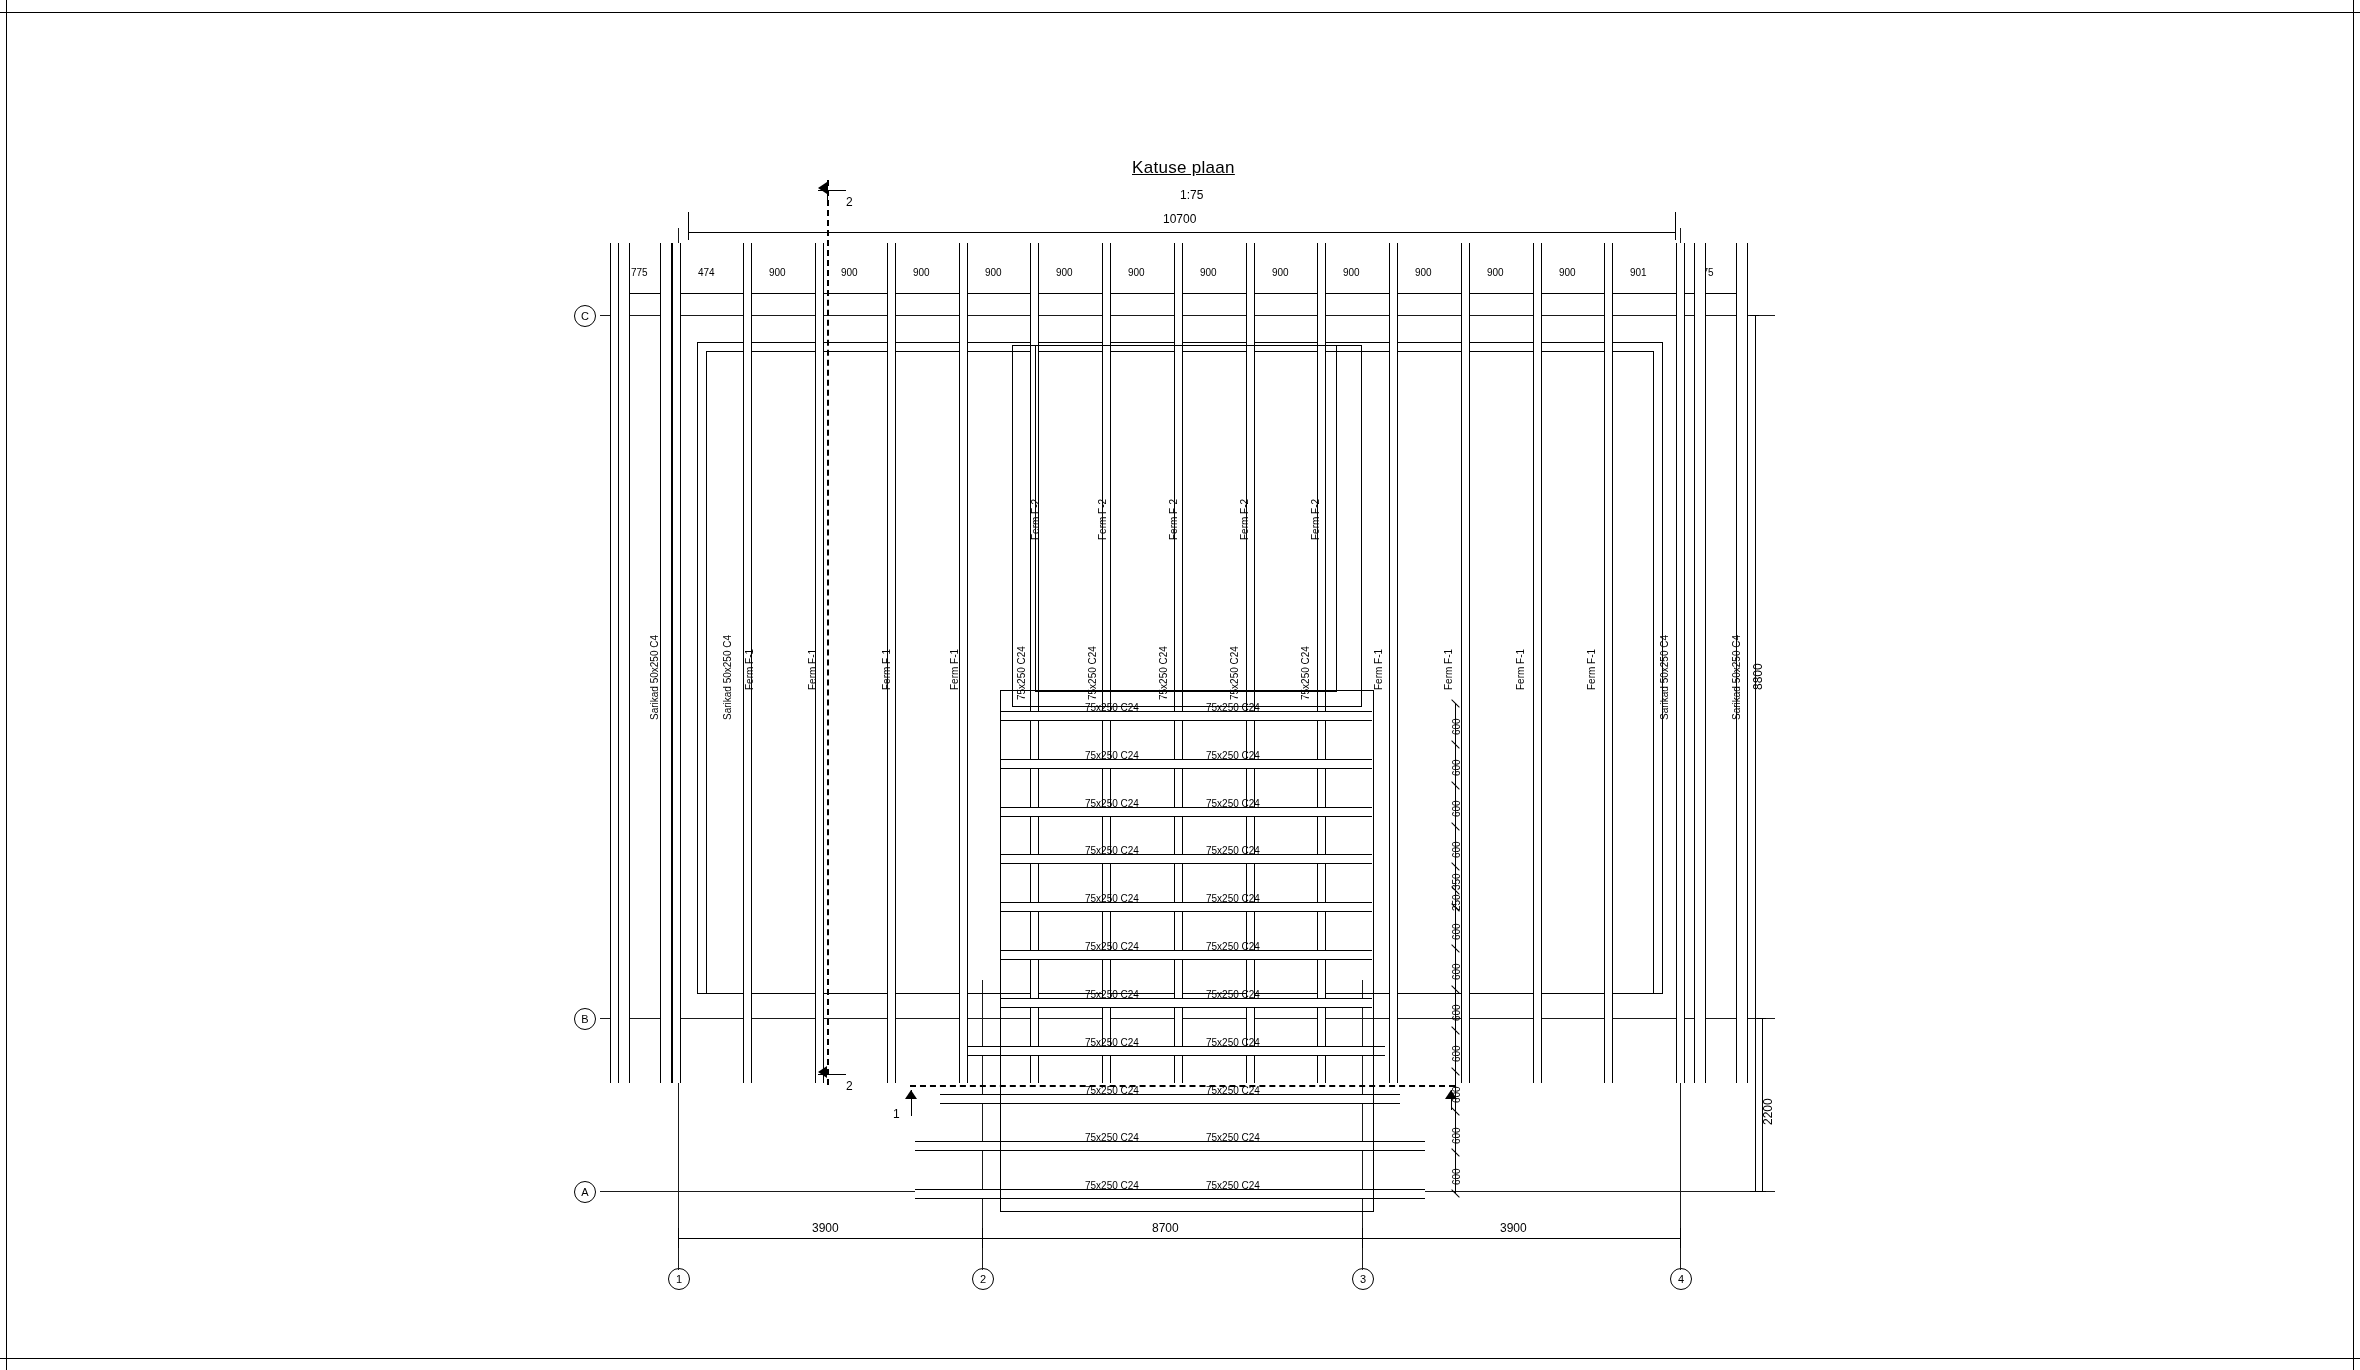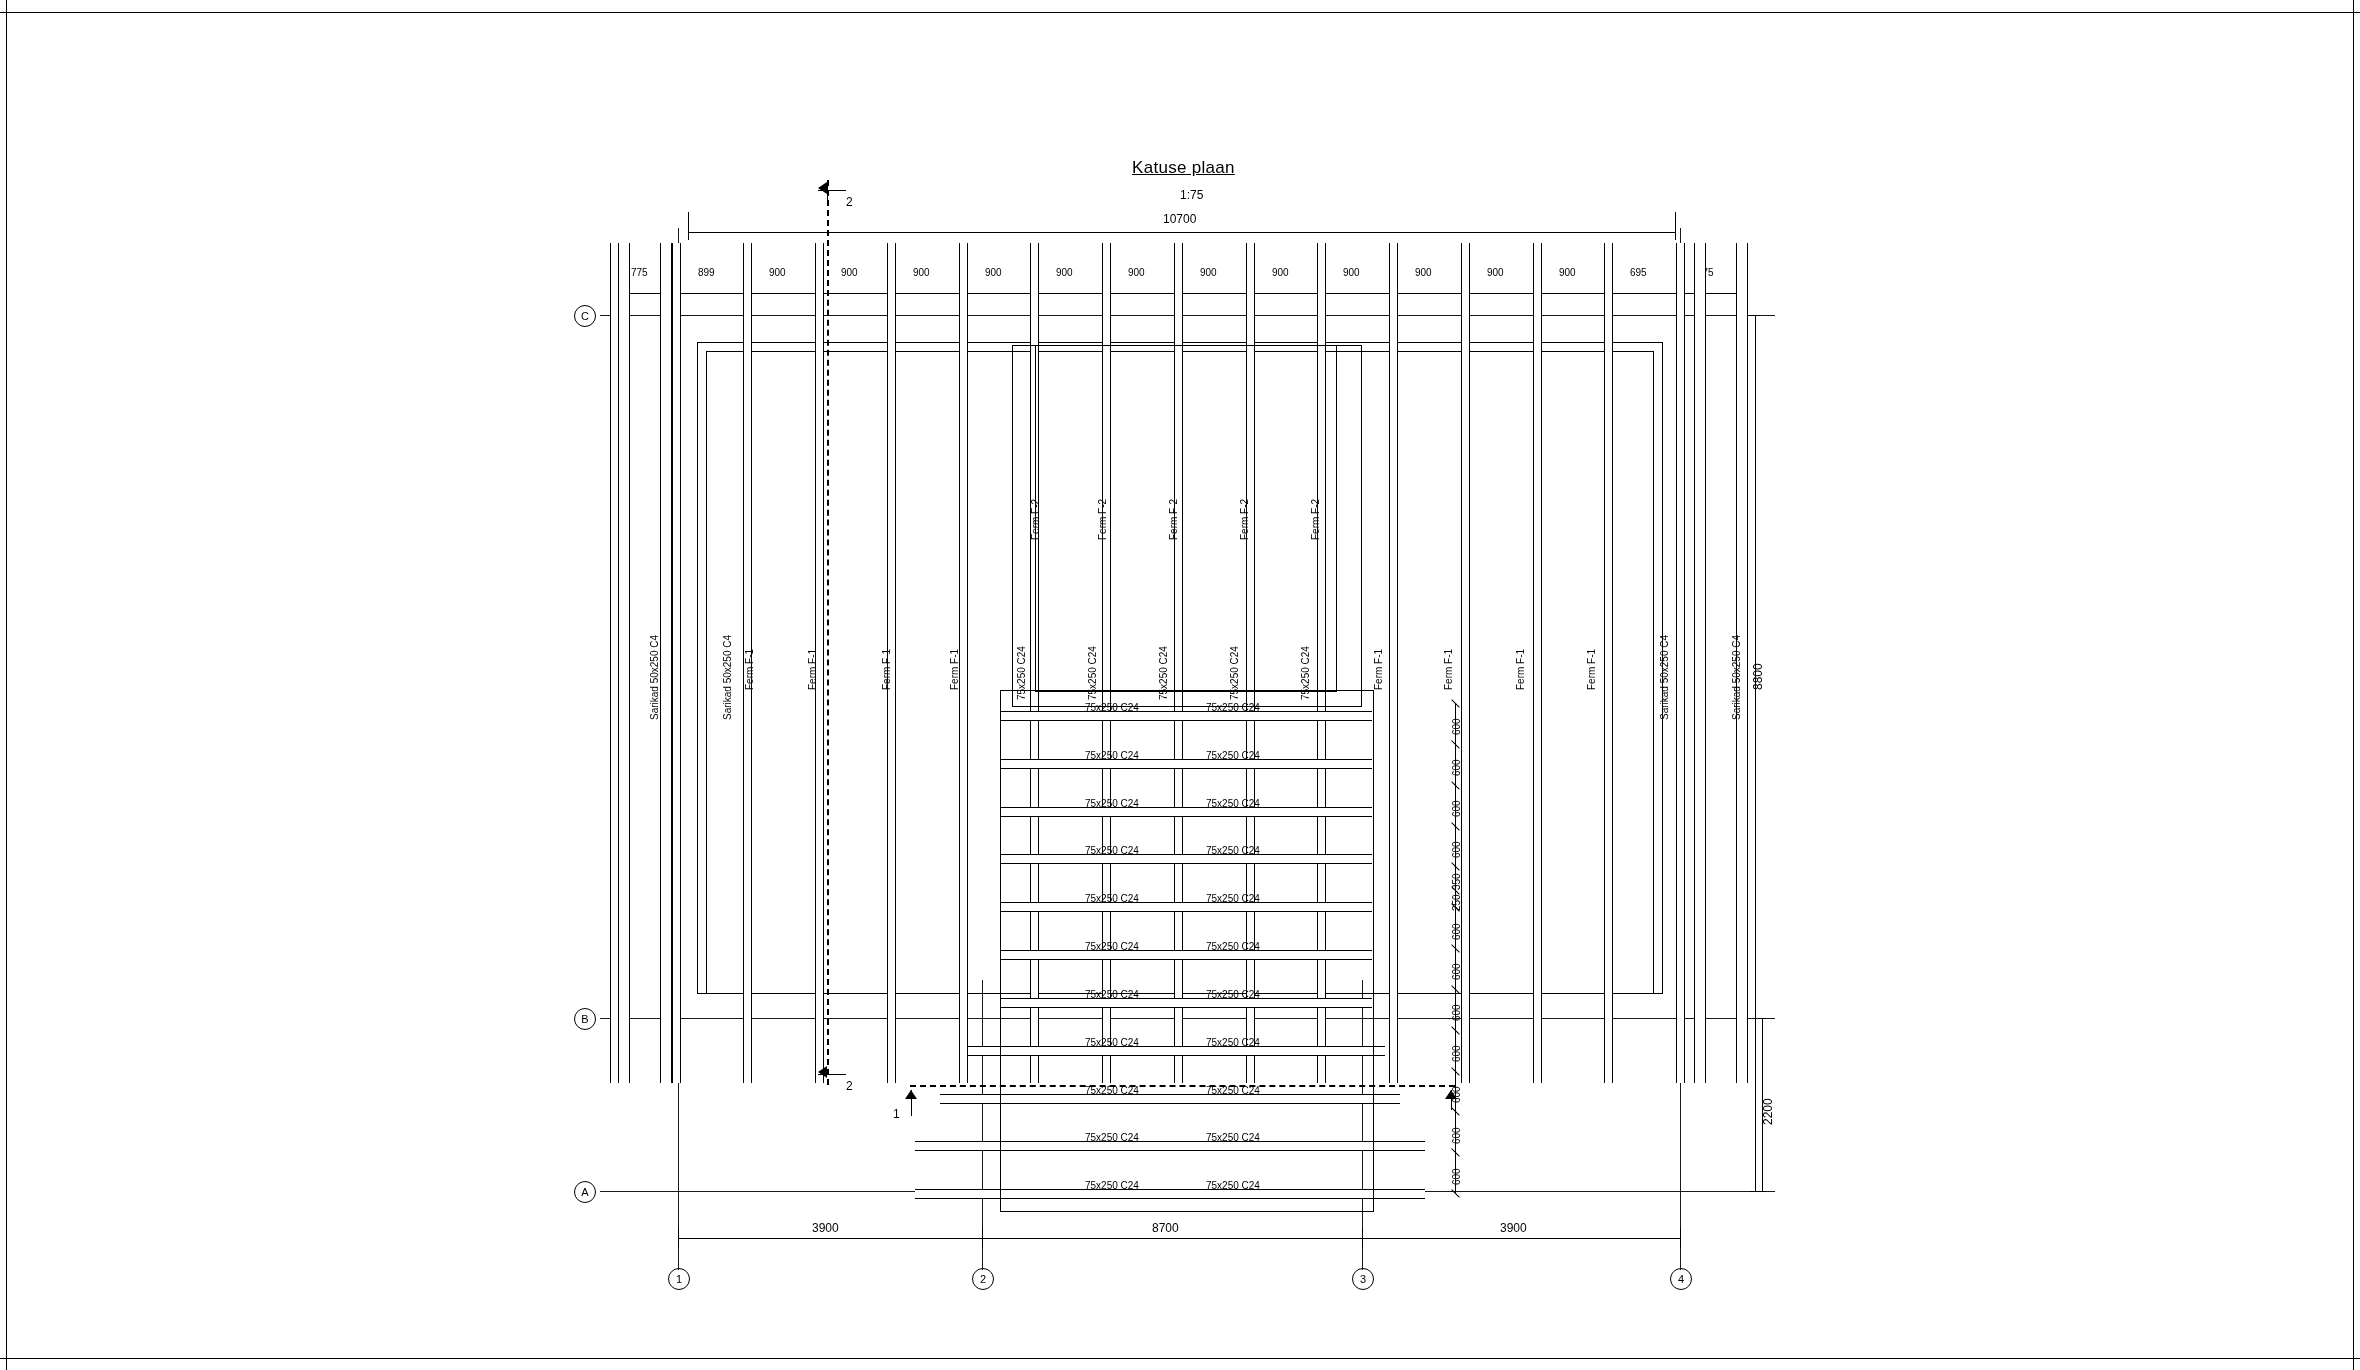--- a/index.html
+++ b/index.html
@@ -44,21 +44,21 @@
   <div class="txt s12" style="left:1163px;top:213px;">10700</div>
   <div class="ln h" style="left:688px;top:232px;width:987px;"></div>
   <div class="ln v" style="left:688px;top:212px;height:28px;"></div>
   <div class="ln v" style="left:1675px;top:212px;height:28px;"></div>
 
   <div class="ln h" style="left:613px;top:293px;width:1128px;"></div>
   <div id="top-dims">
       <div class="tick" style="left: 613px; top: 288px;"></div>
       <div class="txt s10" style="left: 631px; top: 268px;">775</div>
       <div class="tick" style="left: 675px; top: 288px;"></div>
-      <div class="txt s10" style="left: 698px; top: 268px;">899</div>
+      <div class="txt s10" style="left: 698px; top: 268px;">474</div>
       <div class="tick" style="left: 746px; top: 288px;"></div>
       <div class="txt s10" style="left: 769px; top: 268px;">900</div>
       <div class="tick" style="left: 818px; top: 288px;"></div>
       <div class="txt s10" style="left: 841px; top: 268px;">900</div>
       <div class="tick" style="left: 890px; top: 288px;"></div>
       <div class="txt s10" style="left: 913px; top: 268px;">900</div>
       <div class="tick" style="left: 962px; top: 288px;"></div>
       <div class="txt s10" style="left: 985px; top: 268px;">900</div>
       <div class="tick" style="left: 1033px; top: 288px;"></div>
       <div class="txt s10" style="left: 1056px; top: 268px;">900</div>
@@ -70,21 +70,21 @@
       <div class="txt s10" style="left: 1272px; top: 268px;">900</div>
       <div class="tick" style="left: 1320px; top: 288px;"></div>
       <div class="txt s10" style="left: 1343px; top: 268px;">900</div>
       <div class="tick" style="left: 1392px; top: 288px;"></div>
       <div class="txt s10" style="left: 1415px; top: 268px;">900</div>
       <div class="tick" style="left: 1464px; top: 288px;"></div>
       <div class="txt s10" style="left: 1487px; top: 268px;">900</div>
       <div class="tick" style="left: 1536px; top: 288px;"></div>
       <div class="txt s10" style="left: 1559px; top: 268px;">900</div>
       <div class="tick" style="left: 1607px; top: 288px;"></div>
-      <div class="txt s10" style="left: 1630px; top: 268px;">695</div>
+      <div class="txt s10" style="left: 1630px; top: 268px;">901</div>
       <div class="tick" style="left: 1679px; top: 288px;"></div>
       <div class="txt s10" style="left: 1697px; top: 268px;">775</div>
       <div class="tick" style="left: 1741px; top: 288px;"></div>
     </div>
 
   <div class="circle" style="left:574px;top:305px;">C</div>
   <div class="circle" style="left:574px;top:1008px;">B</div>
   <div class="circle" style="left:574px;top:1181px;">A</div>
 
   <div class="ln h thin" style="left:600px;top:315px;width:1175px;"></div>

